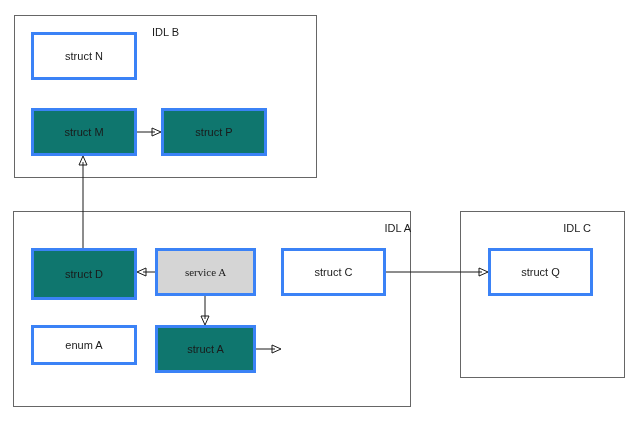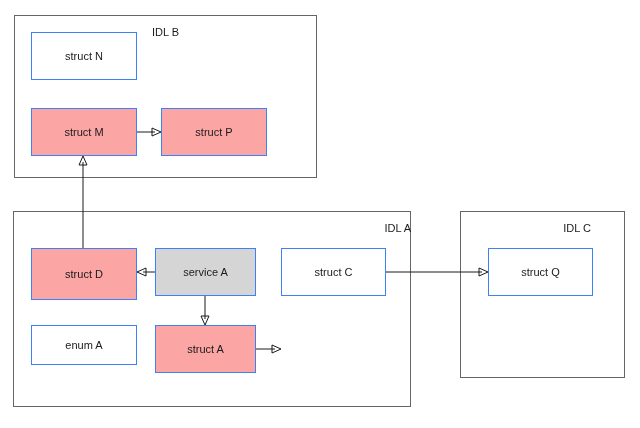--- a/index.html
+++ b/index.html
@@ -25,30 +25,30 @@
     position: absolute;
     left: 0;
     right: 0;
     text-align: center;
     font-size: 11px;
     color: #1a1a1a;
     line-height: 13px;
   }
   .node {
     position: absolute;
-    border: 1px solid #3b82f6;
+    border: 3px solid #3b82f6;
     box-sizing: border-box;
     display: flex;
     align-items: center;
     justify-content: center;
     font-size: 11px;
     color: #1a1a1a;
   }
   .node.fill-white  { background: #ffffff; }
-  .node.fill-light  { background: #fca5a5; }
+  .node.fill-light  { background: #0f766e; }
   .node.fill-medium { background: #d5d5d5; }
   .node-label {
     pointer-events: none;
   }
   svg.edges {
     position: absolute;
     left: 0;
     top: 0;
     width: 640px;
     height: 428px;
@@ -117,21 +117,21 @@
   </div>
 
   <div class="node fill-light" style="left:161px; top:108px; width:106px; height:48px;">
     <span class="node-label">struct P</span>
   </div>
 
   <div class="node fill-light" style="left:31px; top:248px; width:106px; height:52px;">
     <span class="node-label">struct D</span>
   </div>
 
-  <div class="node fill-medium" style="left:155px; top:248px; width:101px; height:48px;">
+  <div class="node fill-medium" style="left:155px; top:248px; width:101px; height:48px;font-family:Liberation Serif, serif;">
     <span class="node-label">service A</span>
   </div>
 
   <div class="node fill-white" style="left:281px; top:248px; width:105px; height:48px;">
     <span class="node-label">struct C</span>
   </div>
 
   <div class="node fill-white" style="left:31px; top:325px; width:106px; height:40px;">
     <span class="node-label">enum A</span>
   </div>

